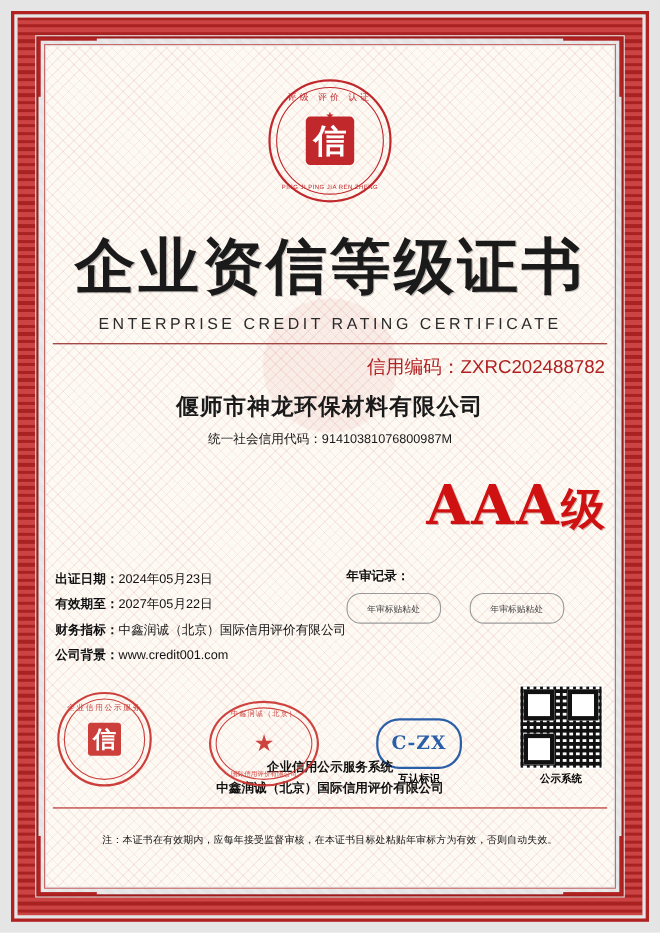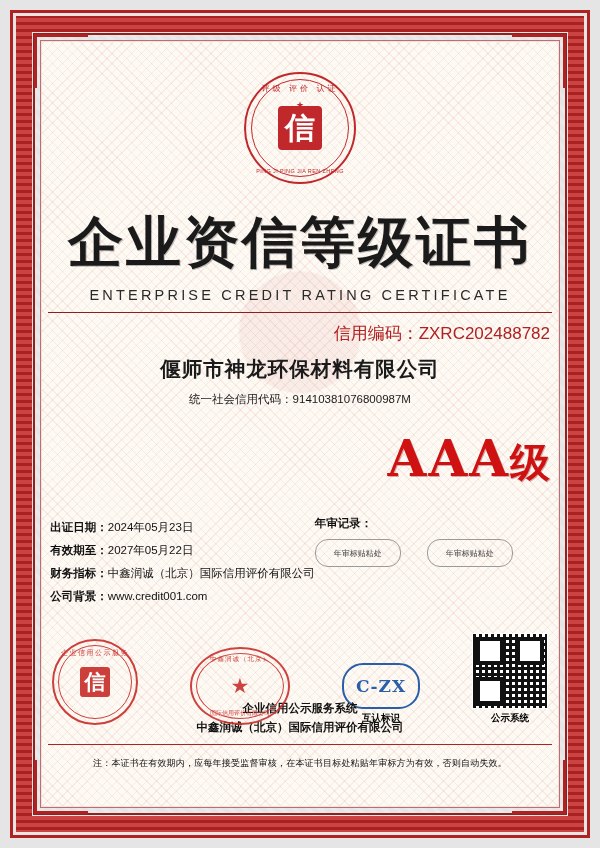--- a/index.html
+++ b/index.html
@@ -390,21 +390,21 @@
     font-size: 11.5px;
     line-height: 1.65;
     color: #111;
     font-weight: bold;
     margin-top: -26px;
   }
 
   .note {
     margin-top: 7px;
     border-top: 1px solid #b02121;
-    padding-top: 12px;
+    padding-top: 22px;
     font-size: 9px;
     color: #111;
     text-align: center;
     letter-spacing: 0.2px;
   }
   .footer-grid {
     display: flex;
     align-items: flex-end;
     justify-content: space-between;
     padding: 0 4px;

